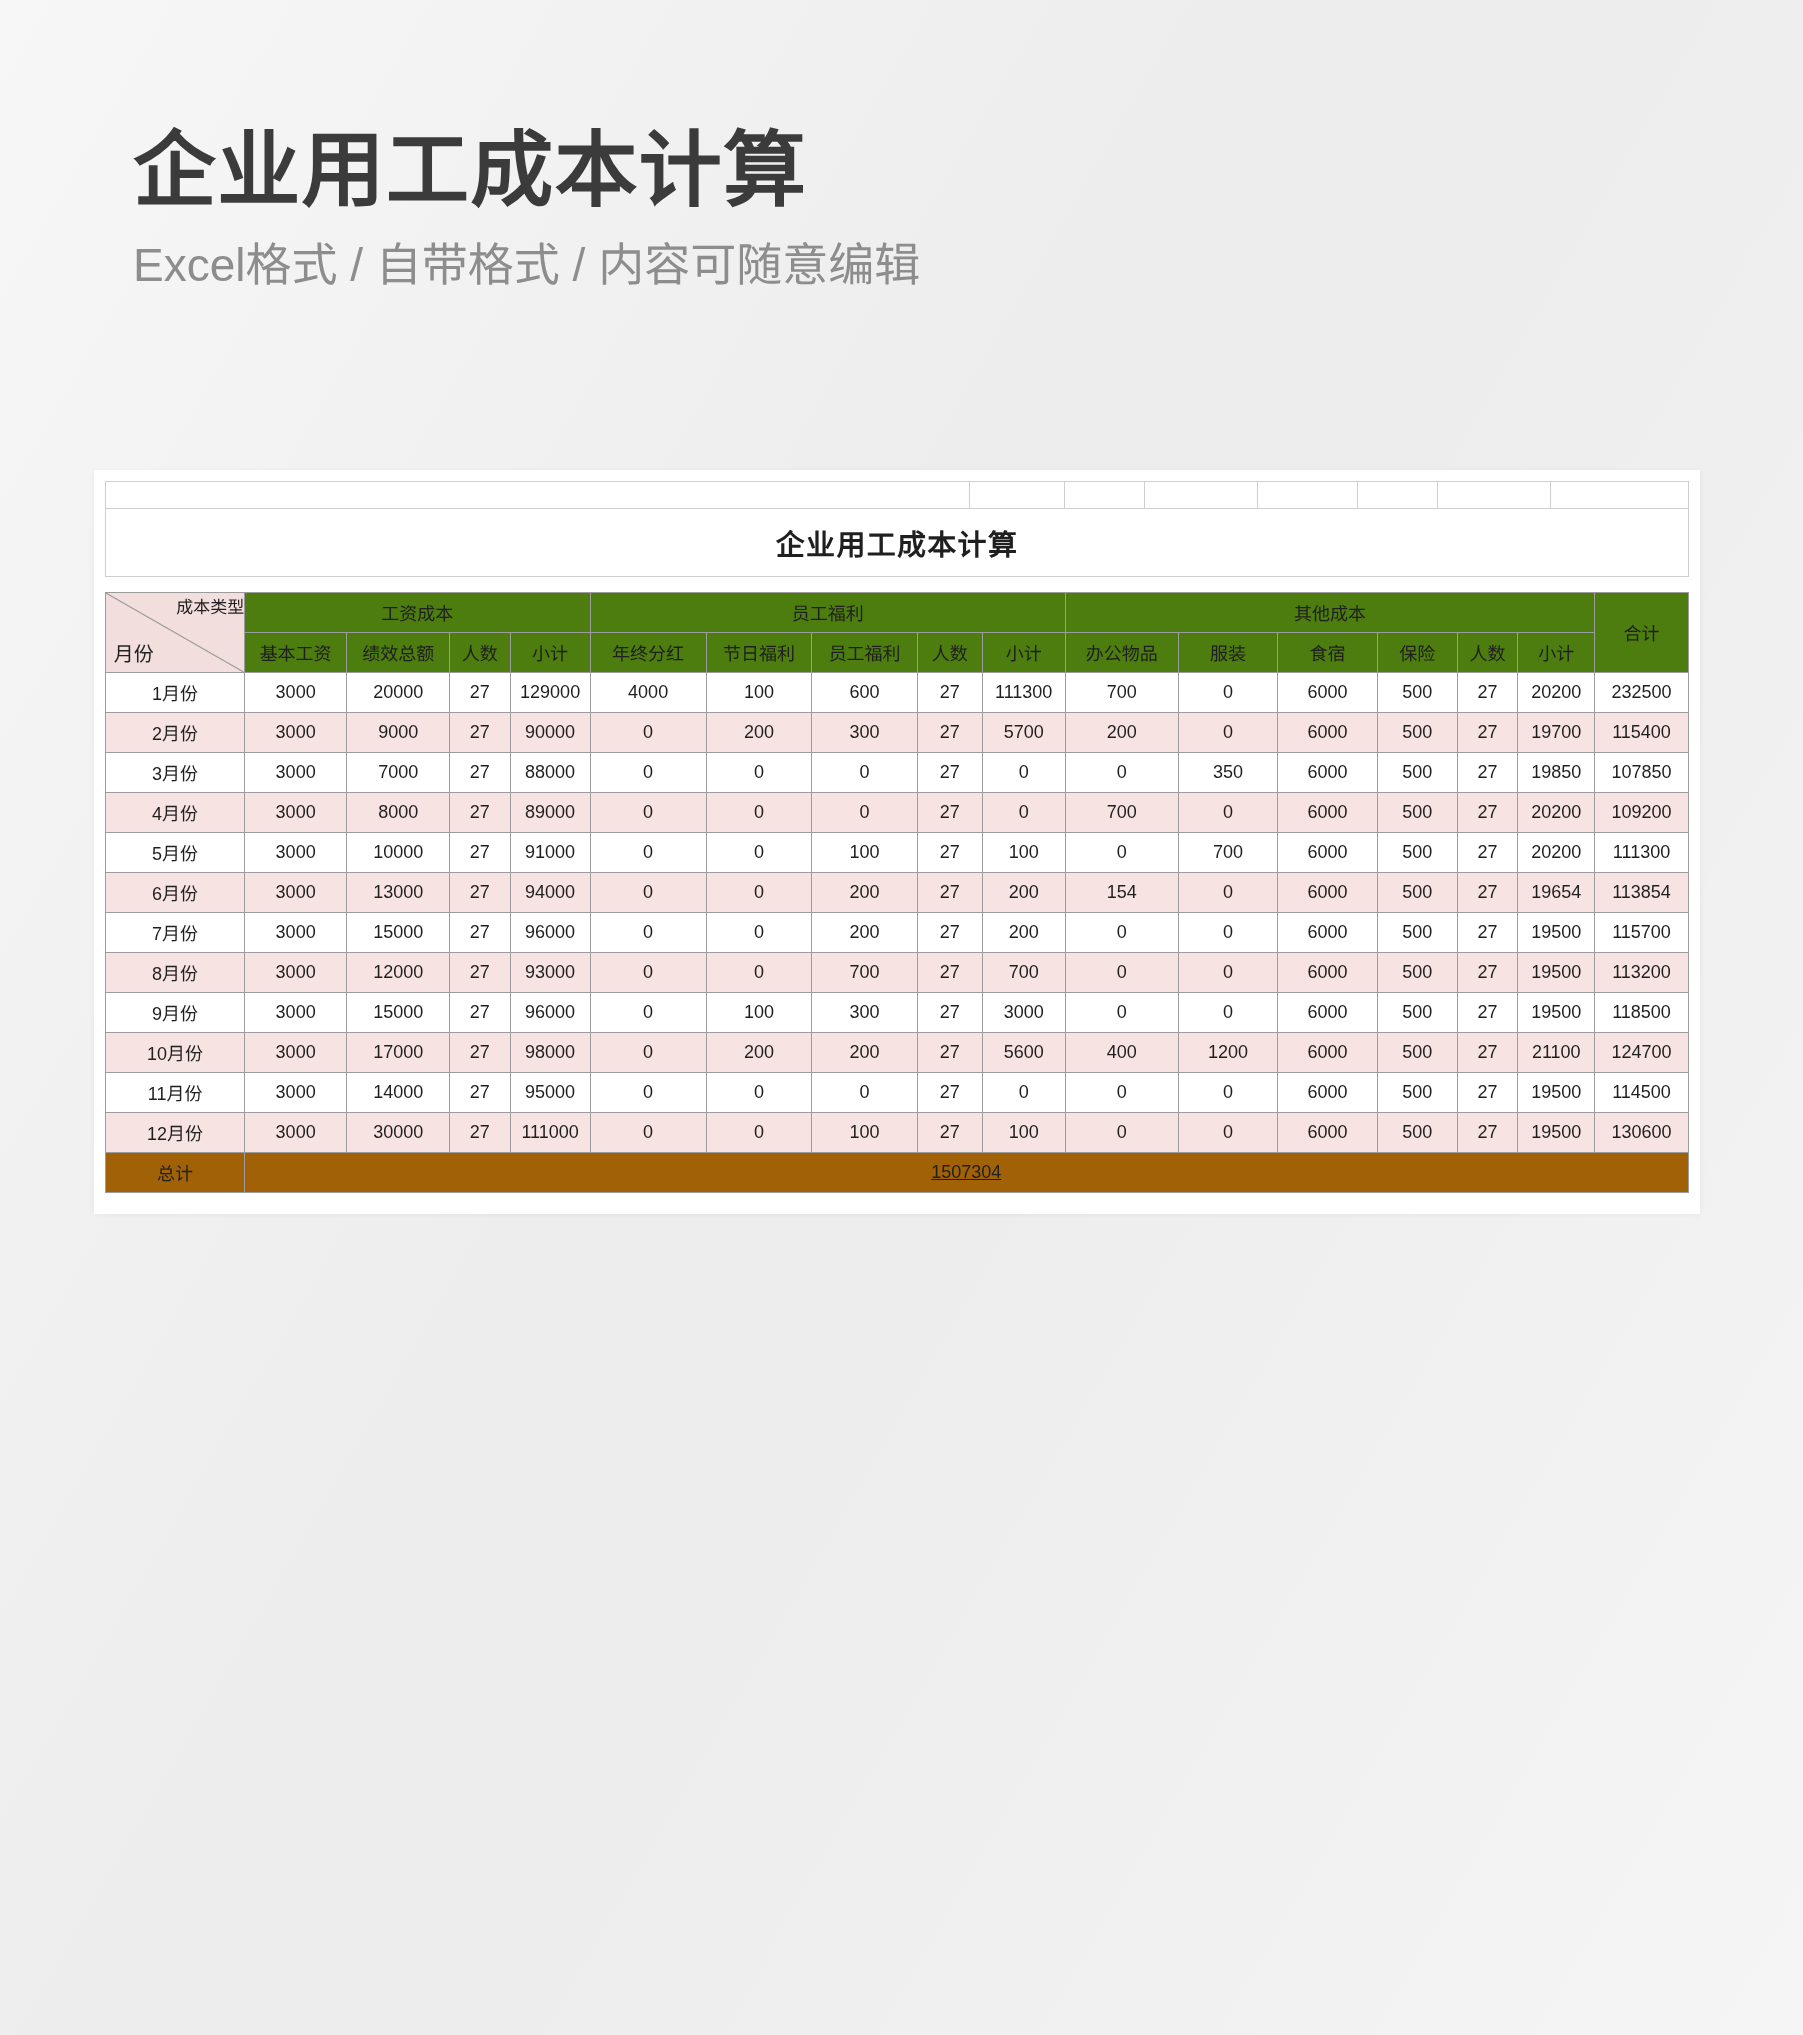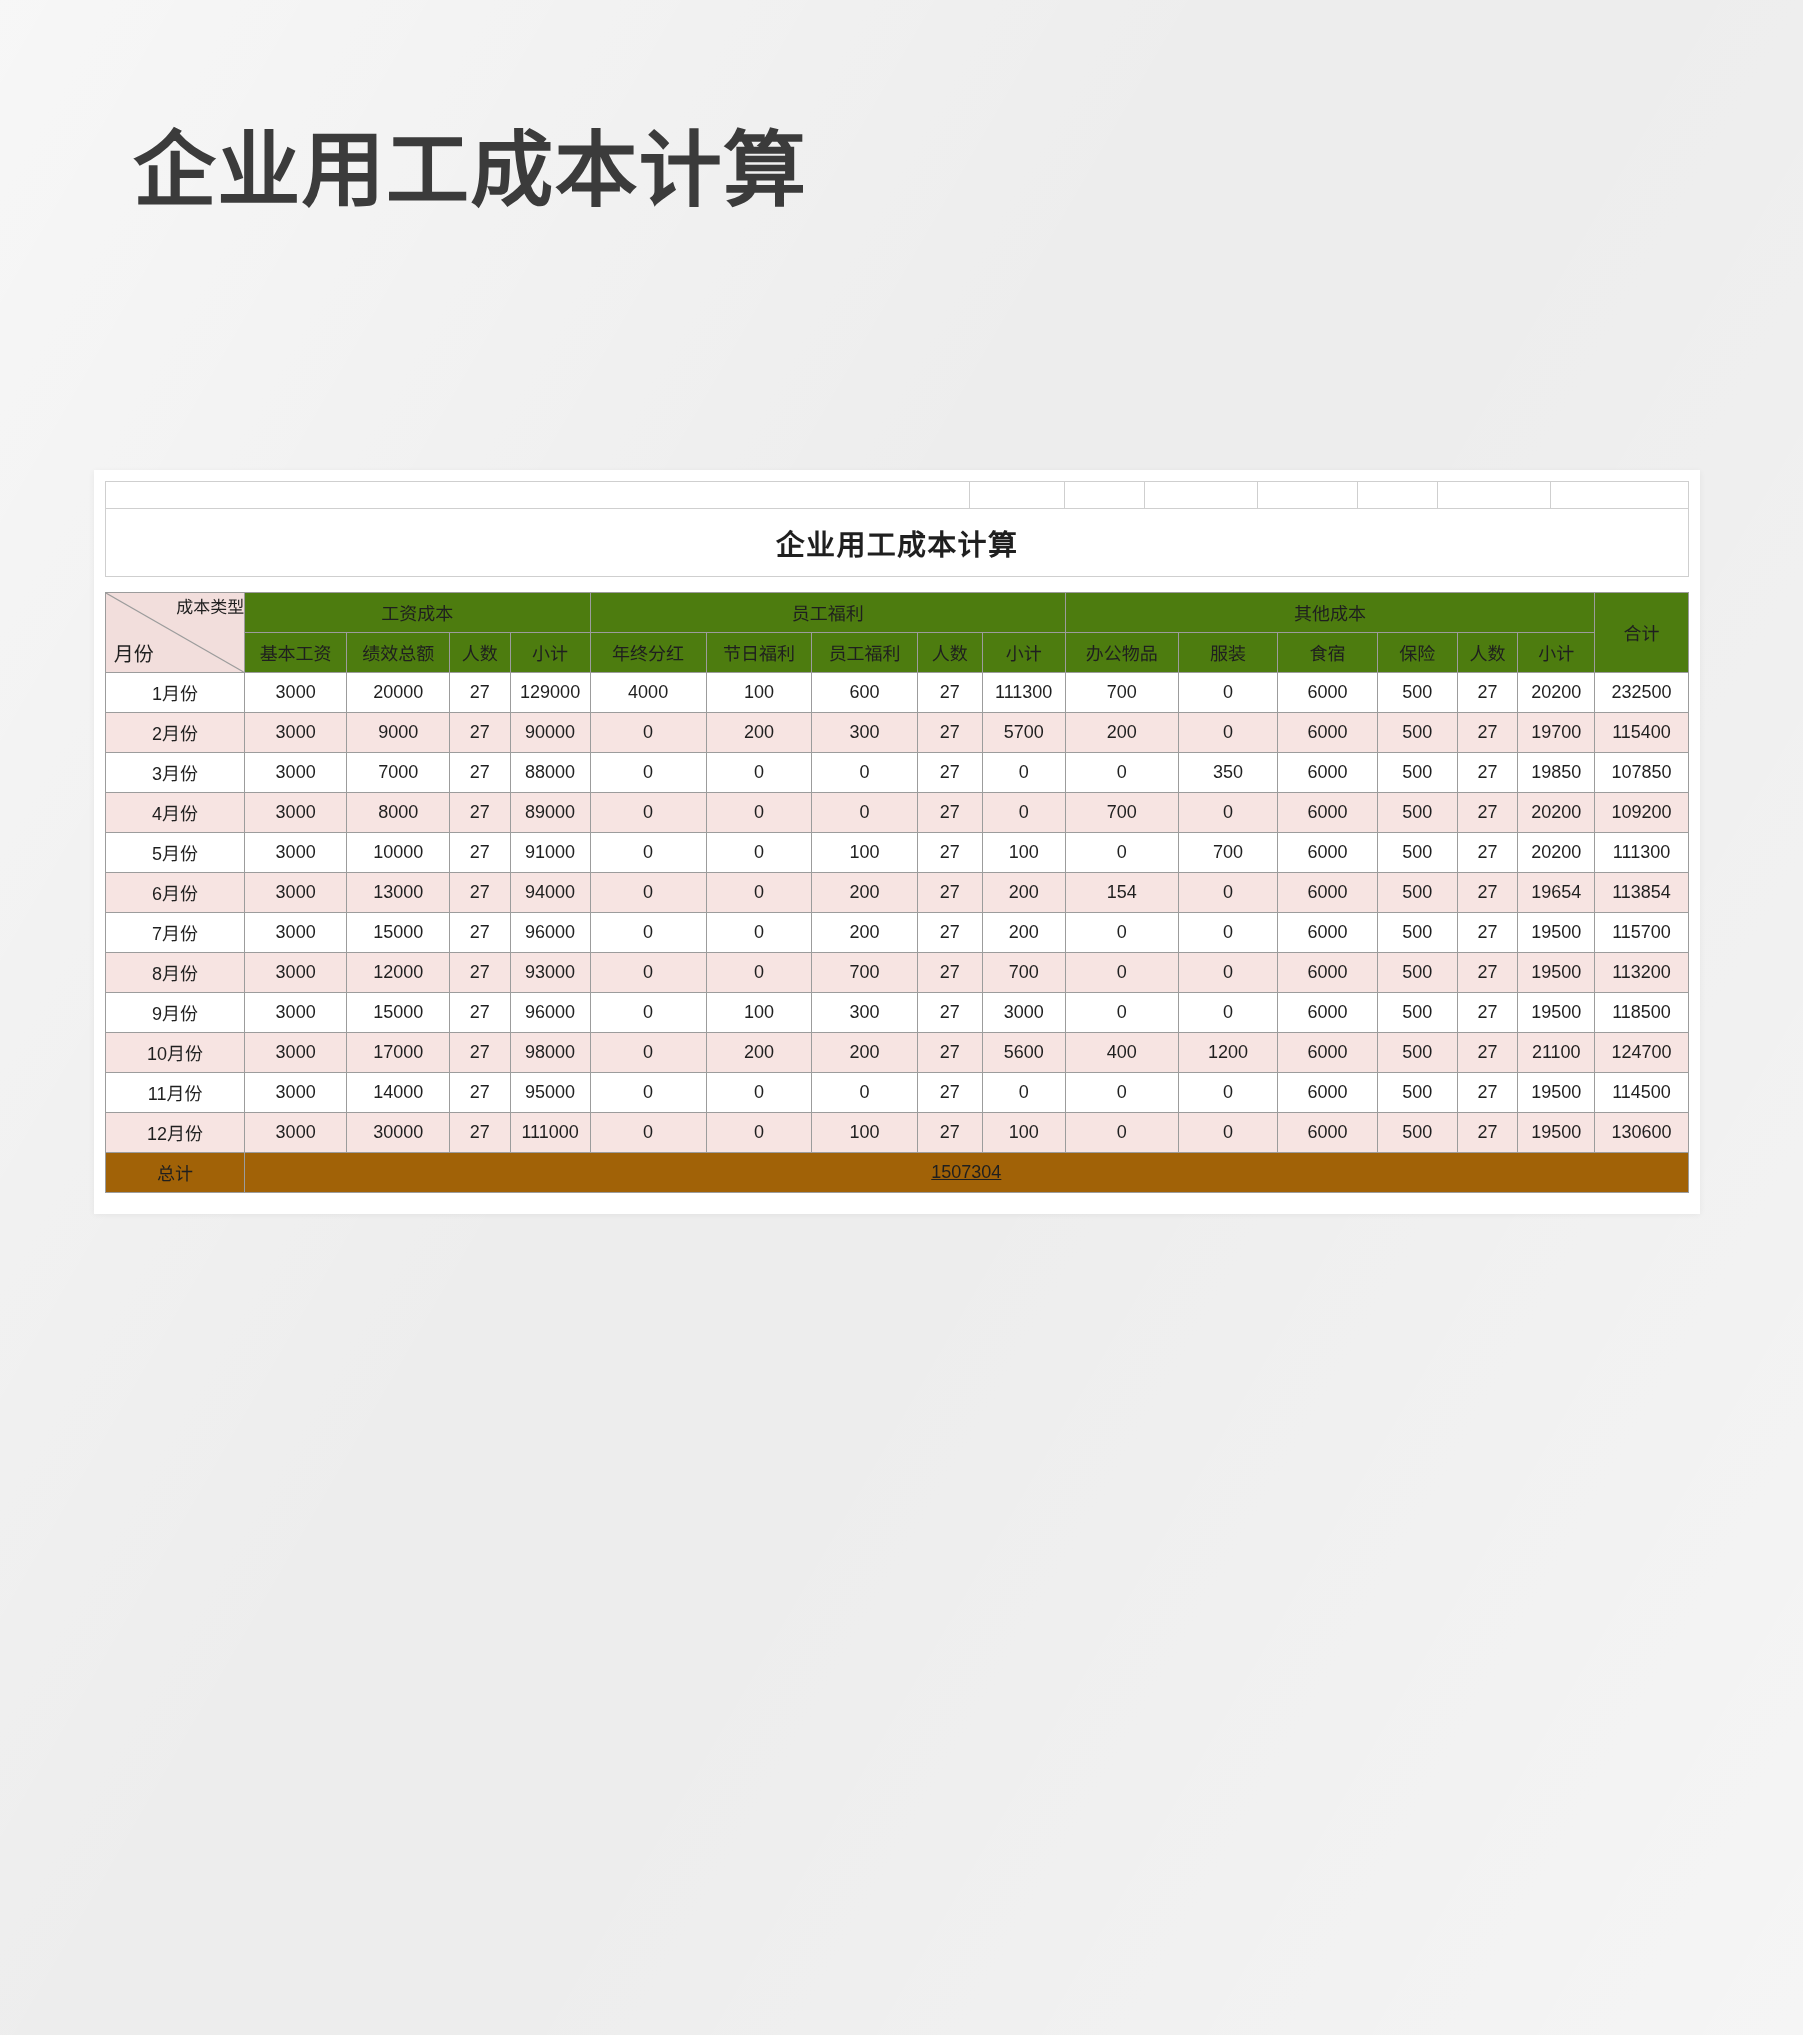--- a/index.html
+++ b/index.html
@@ -162,20 +162,21 @@
   .total-value { font-size: 19px; text-decoration: underline; }
 </style>
 </head>
 <body>
 
 <div class="page">
   <div class="bg-sheen"></div>
 
   <div class="header-block">
     <h1 class="main-title">企业用工成本计算</h1>
+    <div class="sub-title">Excel格式 / 自带格式 / 内容可随意编辑</div>
   </div>
 
   <div class="sheet">
 
     <div class="strip">
       <div class="strip-cell" style="width:864px;"></div>
       <div class="strip-cell" style="width:95px;"></div>
       <div class="strip-cell" style="width:80px;"></div>
       <div class="strip-cell" style="width:113px;"></div>
       <div class="strip-cell" style="width:100px;"></div>

